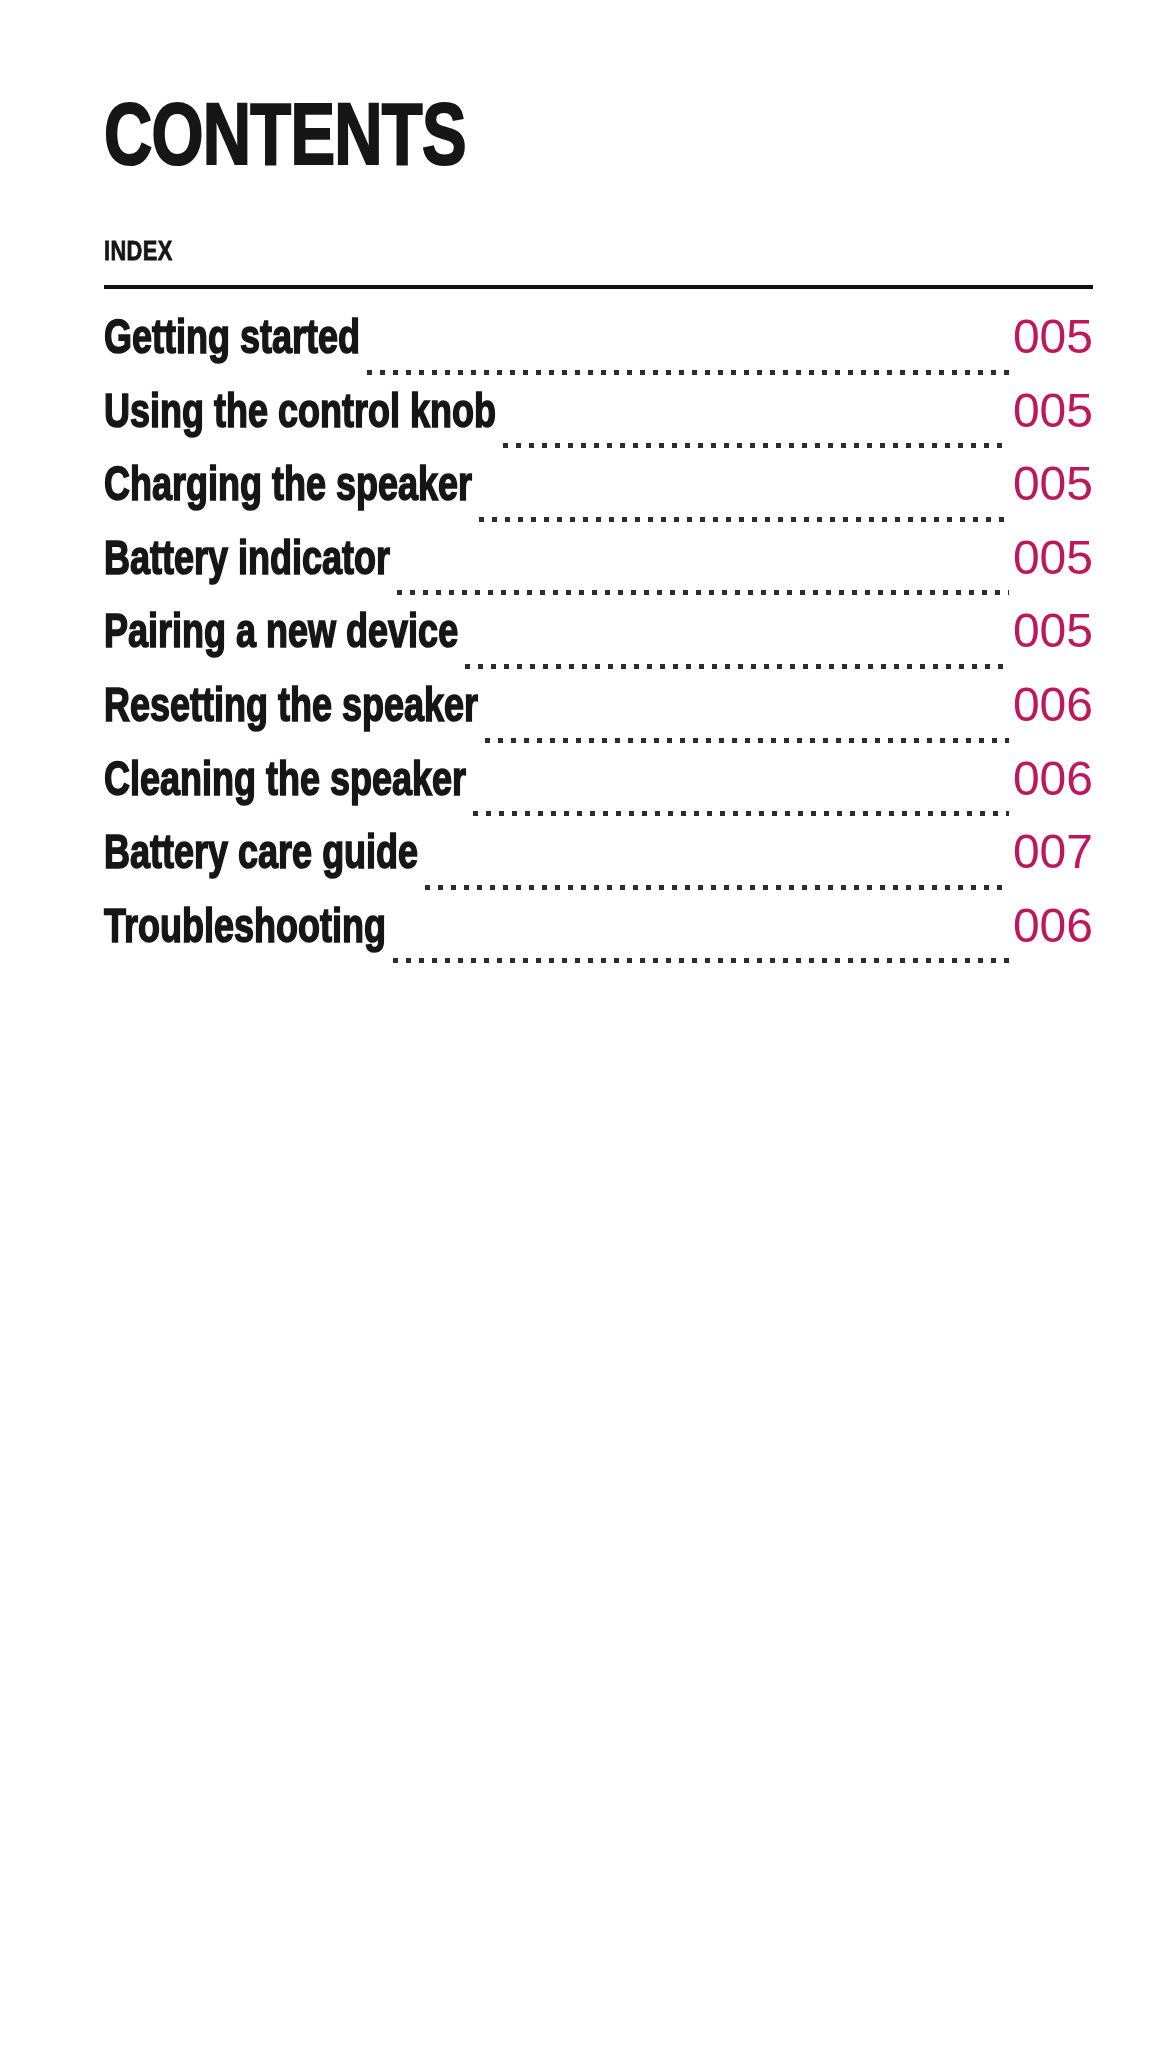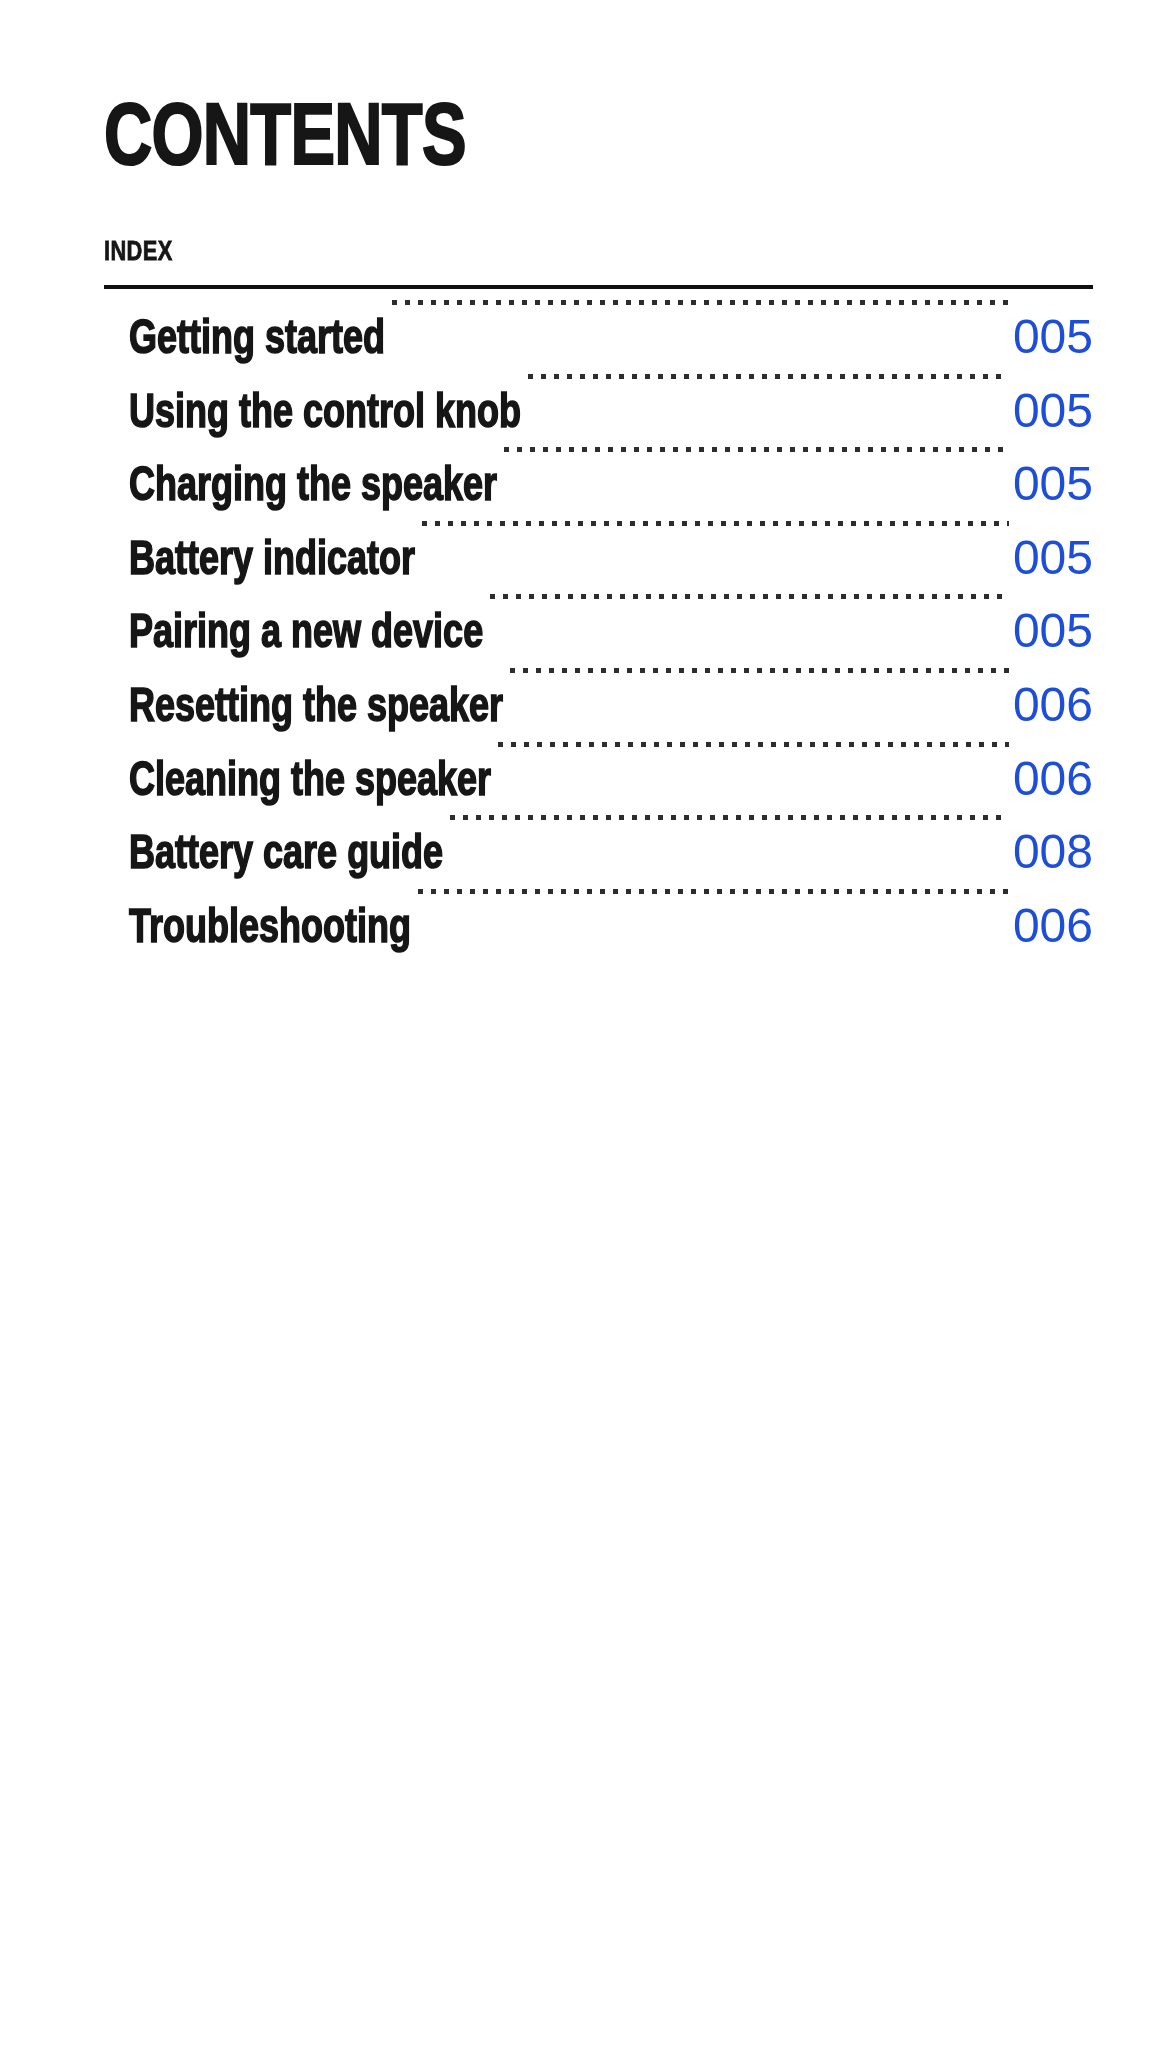--- a/index.html
+++ b/index.html
@@ -57,24 +57,23 @@
     background: #101010;
   }
   .toc-list {
     position: absolute;
     top: 300px;
     left: 0;
     width: 100%;
   }
   .toc-row {
     display: flex;
-    align-items: flex-start;
+    align-items: flex-end;
     height: 73.6px;
     cursor: pointer;
-    margin-left: 25px;
   }
   .toc-title {
     display: inline-block;
     font-size: 48px;
     font-weight: 700;
     line-height: 73.6px;
     white-space: nowrap;
     transform: scaleX(0.75);
     transform-origin: 0 50%;
     -webkit-text-stroke: 1.6px #161616;
@@ -83,21 +82,21 @@
     flex: 1 1 auto;
     height: 5px;
     margin: 0 4px -1px 7px;
     background: repeating-linear-gradient(to right, #2d2d2d 0 5px, transparent 5px 13px);
   }
   .toc-page {
     font-size: 48px;
     font-weight: 400;
     line-height: 73.6px;
     white-space: nowrap;
-    color: #1d4ed8;
+    color: #be185d;
   }
 </style>
 </head>
 <body>
 
 <div class="content">
   <div class="doc-title">CONTENTS</div>
 
   <div class="index-label">INDEX</div>
 
@@ -142,21 +141,21 @@
 
   <div class="toc-row">
     <span class="toc-title" style="margin-right: -120.75px;">Cleaning the speaker</span>
     <div class="leader"></div>
     <span class="toc-page">006</span>
   </div>
 
   <div class="toc-row">
     <span class="toc-title" style="margin-right: -104.75px;">Battery care guide</span>
     <div class="leader"></div>
-    <span class="toc-page">008</span>
+    <span class="toc-page">007</span>
   </div>
 
   <div class="toc-row">
     <span class="toc-title" style="margin-right: -94px;">Troubleshooting</span>
     <div class="leader"></div>
     <span class="toc-page">006</span>
   </div>
 </div>
 </div>
 

